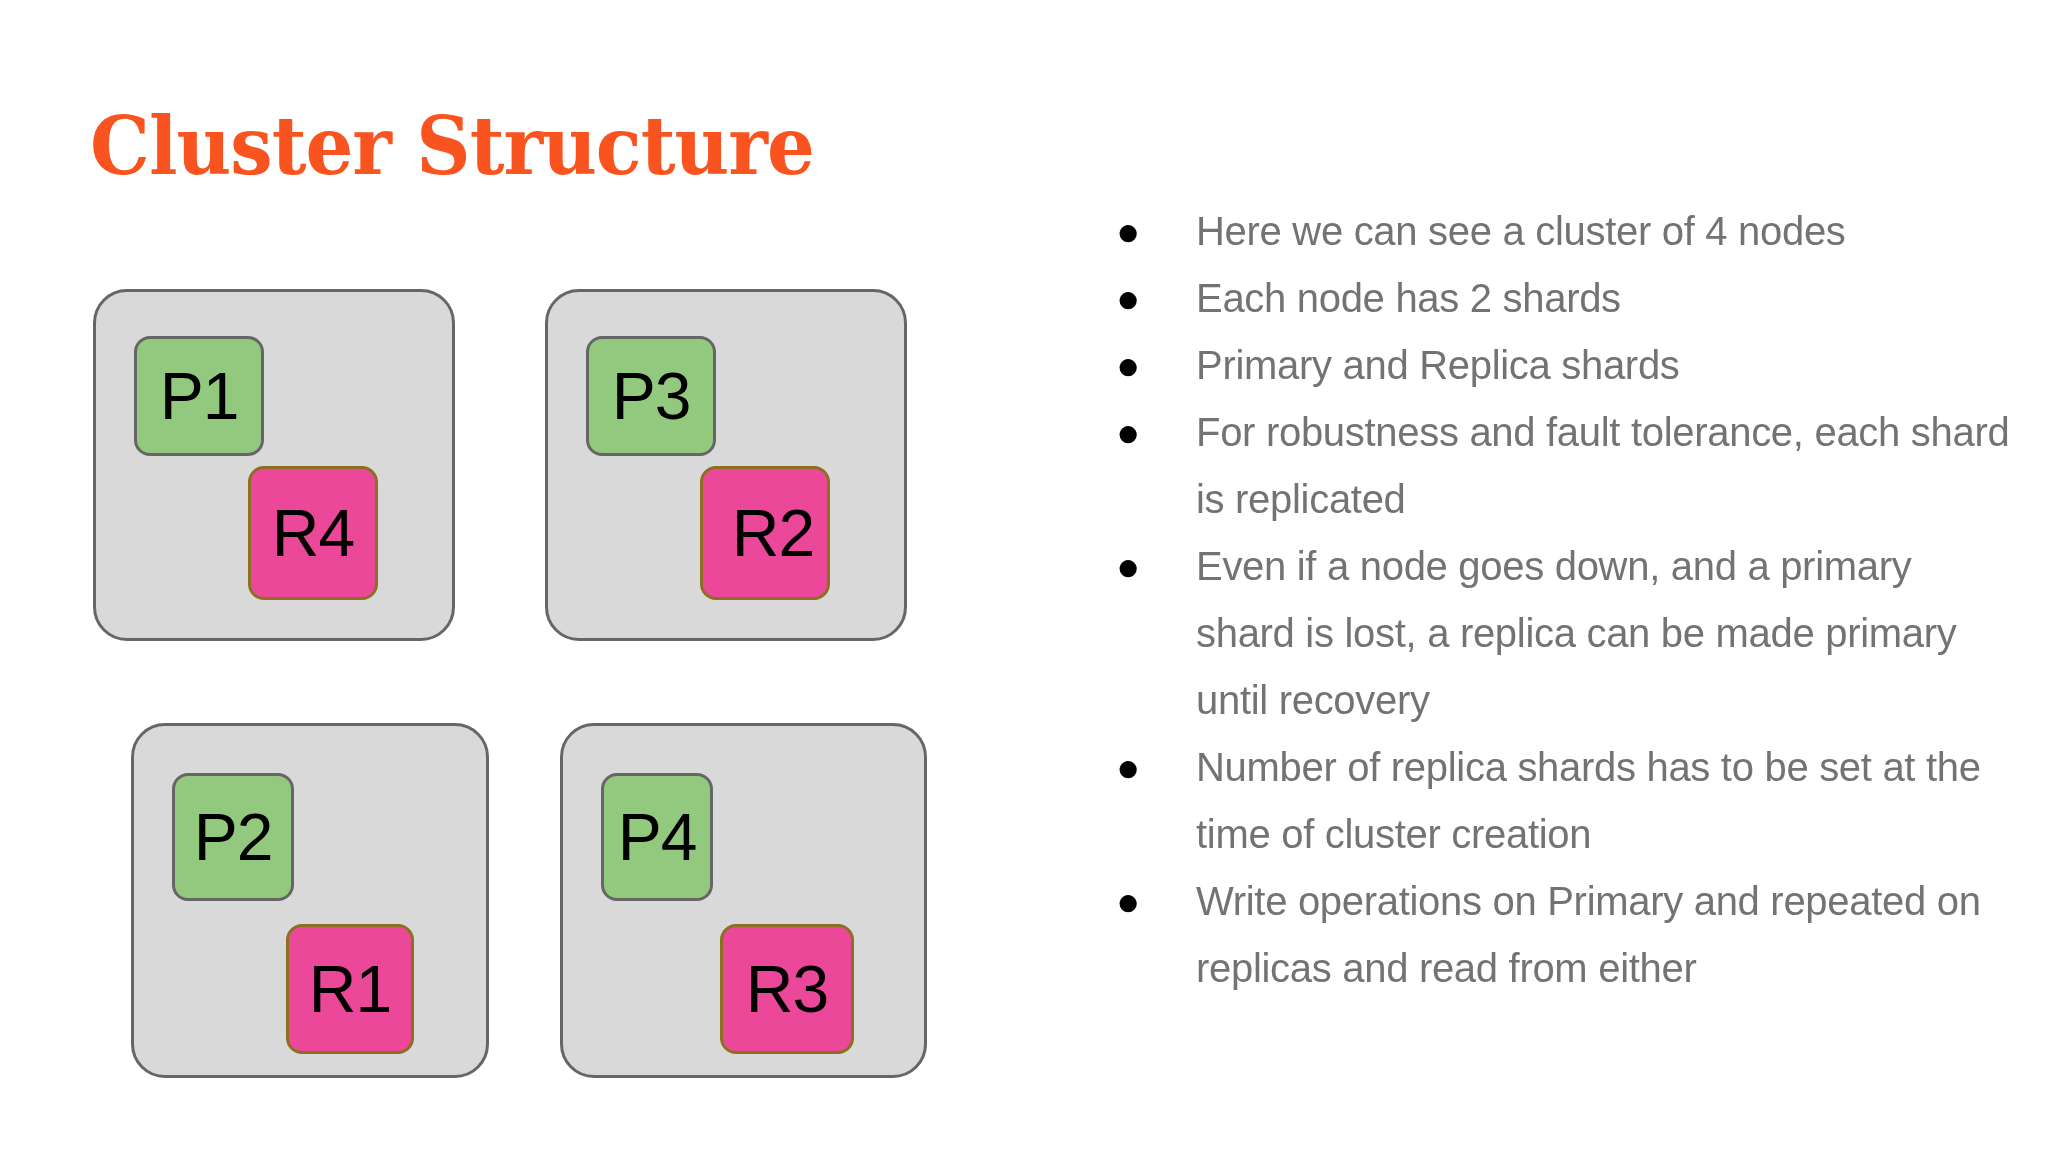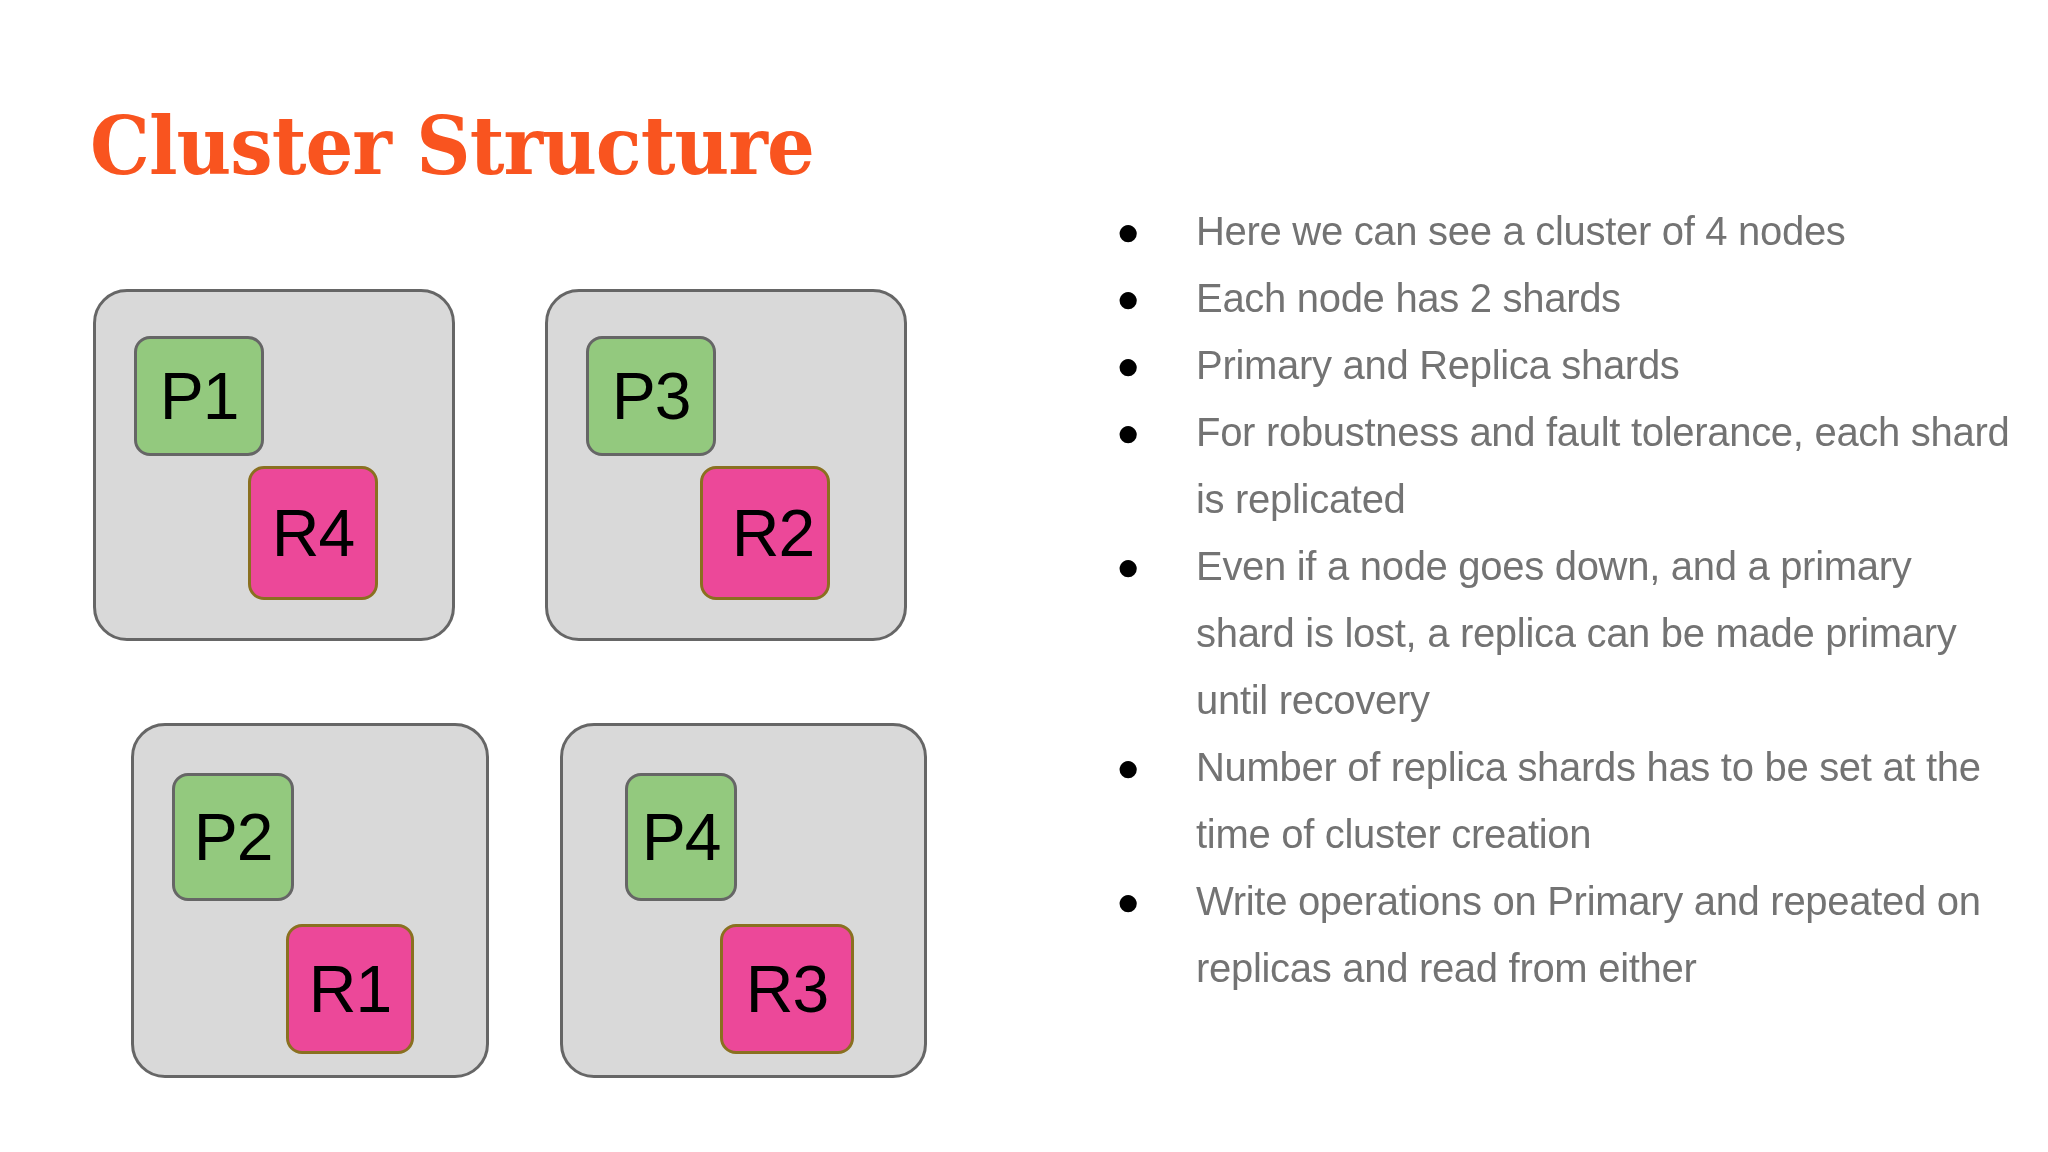--- a/index.html
+++ b/index.html
@@ -83,21 +83,21 @@
   #node-2 .shard.primary { left: 38px;  top: 44px;  width: 130px; height: 120px; }
   #node-2 .shard.replica { left: 152px; top: 174px; width: 130px; height: 134px; padding-left: 16px; }
 
   
   #node-3 { left: 95px;  top: 723px;  width: 358px; height: 355px; margin-left: 36px; }
   #node-3 .shard.primary { left: 38px;  top: 47px;  width: 122px; height: 128px; }
   #node-3 .shard.replica { left: 152px; top: 198px; width: 128px; height: 130px; }
 
   
   #node-4 { left: 560px; top: 723px;  width: 367px; height: 355px; }
-  #node-4 .shard.primary { left: 38px;  top: 47px;  width: 112px; height: 128px; margin-left: 24px; }
+  #node-4 .shard.primary { left: 38px;  top: 47px;  width: 112px; height: 128px; }
   #node-4 .shard.replica { left: 157px; top: 198px; width: 134px; height: 130px; }
 
   
   .bullets {
     position: absolute;
     left: 1110px;
     top: 198px;
     width: 900px;
   }
   .bullet-row {

